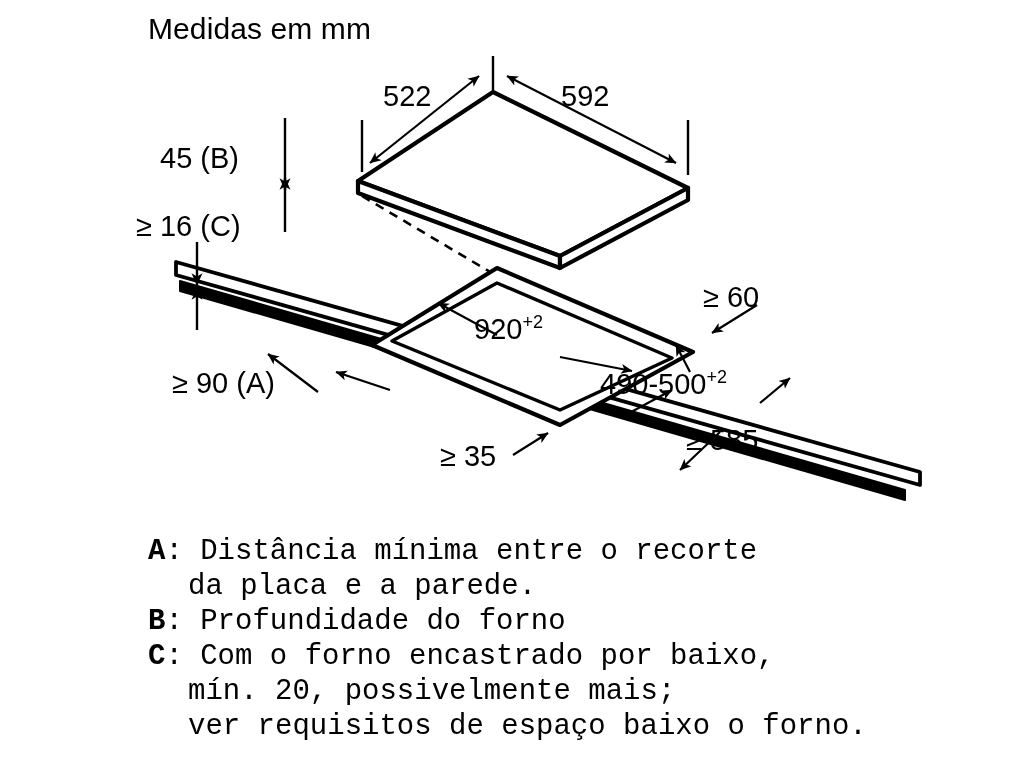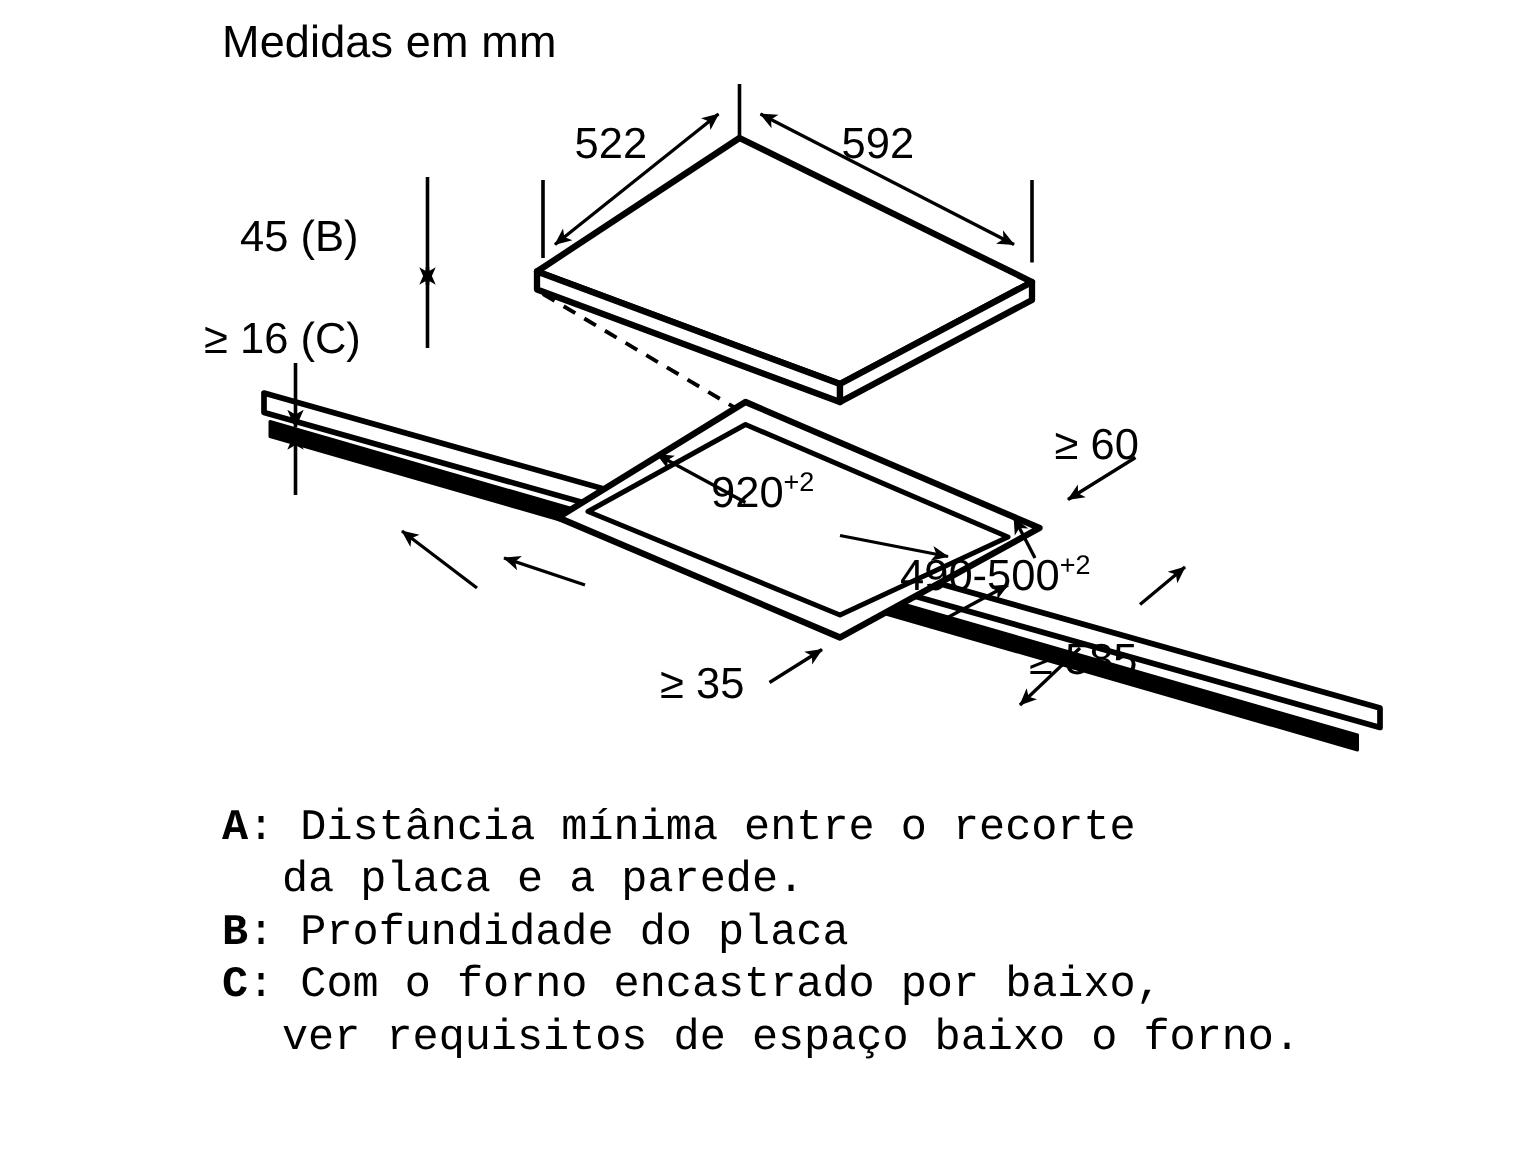--- a/index.html
+++ b/index.html
@@ -167,20 +167,21 @@
   <div class="dim-label" style="left:383px; top:80px;">522</div>
 
   <div class="dim-label" style="left:561px; top:80px;">592</div>
 
   <div class="dim-label" style="left:160px; top:126px;margin-top:16px;">
     <span>45 (B)</span>
   </div>
 
   <div class="dim-label" style="left:136px; top:210px;">≥ 16 (C)</div>
 
+  <div class="dim-label" style="left:172px; top:367px;">≥ 90 (A)</div>
 
   <div class="dim-label" style="left:474px; top:313px;">
     <span>920</span><sup>+2</sup>
   </div>
 
   <div class="dim-label" style="left:600px; top:368px;">
     <span>490-500</span><sup>+2</sup>
   </div>
 
   <div class="dim-label" style="left:703px; top:281px;">≥ 60</div>
@@ -194,26 +195,29 @@
     <div class="legend-row">
       <span class="legend-key">A</span><span>:</span>
       <span>Distância mínima entre o recorte</span>
     </div>
     <div class="legend-row legend-indent">
       <span>da placa e a parede.</span>
     </div>
 
     <div class="legend-row">
       <span class="legend-key">B</span><span>:</span>
-      <span>Profundidade do placa</span>
+      <span>Profundidade do forno</span>
     </div>
 
     <div class="legend-row">
       <span class="legend-key">C</span><span>:</span>
       <span>Com o forno encastrado por baixo,</span>
     </div>
     <div class="legend-row legend-indent">
+      <span>mín. 20, possivelmente mais;</span>
+    </div>
+    <div class="legend-row legend-indent">
       <span>ver requisitos de espaço baixo o forno.</span>
     </div>
 
   </div>
 
 </div>
 
 </body></html>

